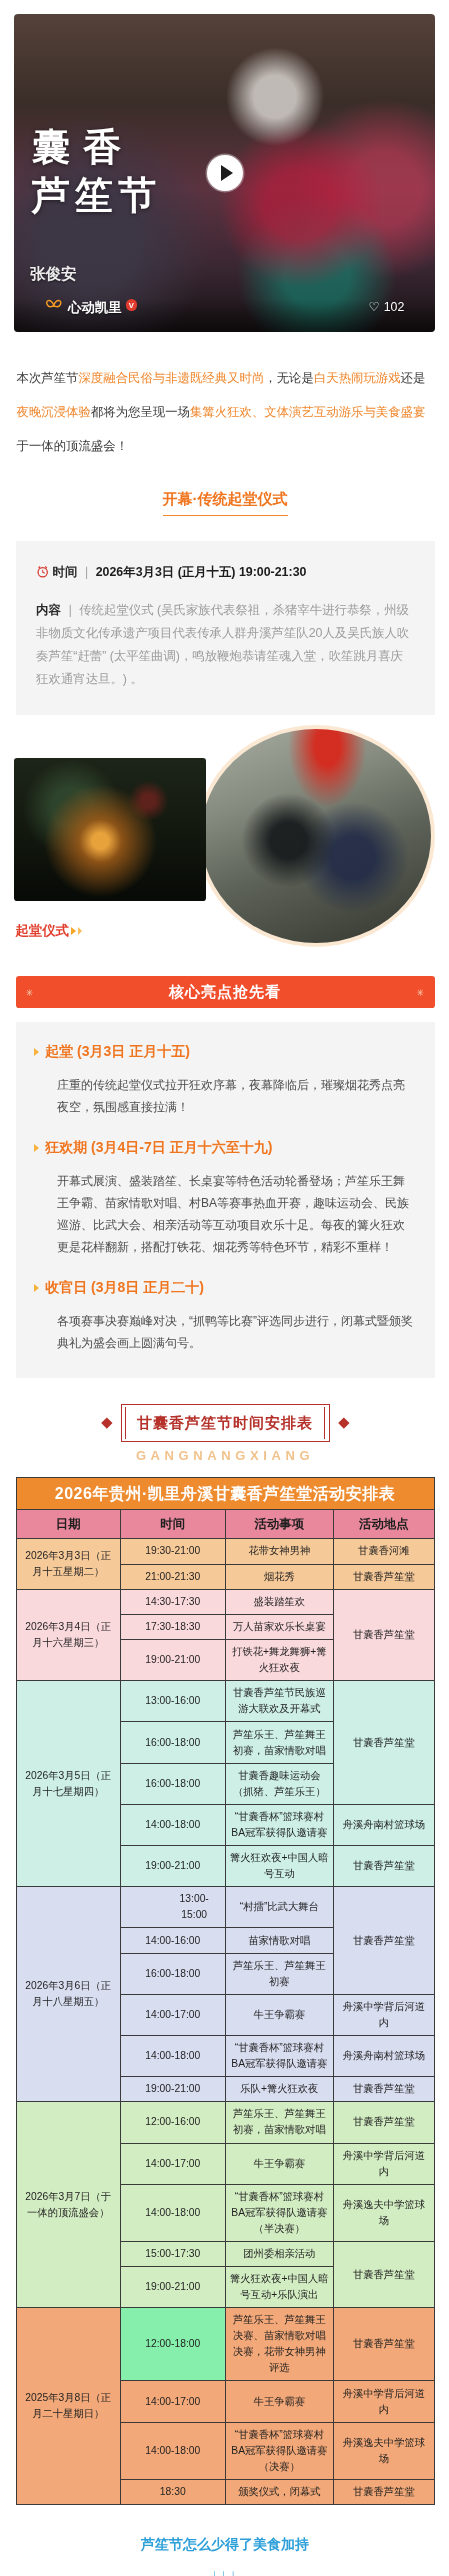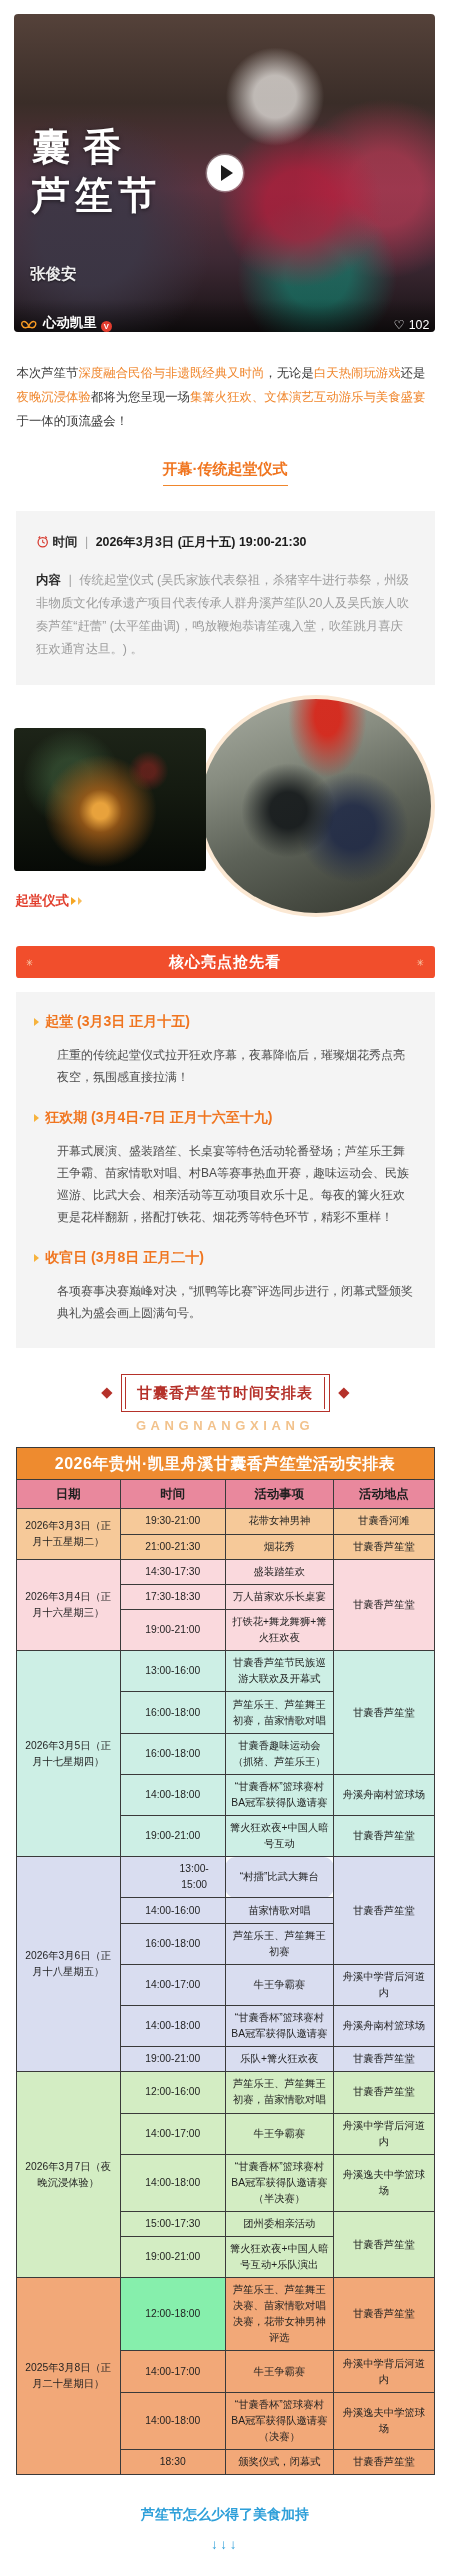--- a/index.html
+++ b/index.html
@@ -16,28 +16,28 @@
       radial-gradient(circle at 88% 55%, rgba(210,60,90,.55) 0 9%, rgba(210,60,90,0) 22%),
       radial-gradient(circle at 18% 70%, rgba(60,55,70,.9) 0 12%, rgba(60,55,70,0) 30%),
       linear-gradient(180deg,#55423a 0%,#3a2d28 28%,#5c3340 55%,#3c2833 78%,#171214 100%);
   }
   .video-title { position:absolute; left:17.5px; top:109px; color:#fff; font-family:"DejaVu Serif","Liberation Serif",serif; font-weight:bold; text-shadow:0 1px 4.1px rgba(0,0,0,.55); line-height:1.25; }
   .video-title .t1 { font-size:38px; letter-spacing:13.4px; }
   .video-title .t2 { font-size:38px; letter-spacing:5.2px; }
   .play-btn { position:absolute; left:50%; top:50%; width:36px; height:36px; margin:-18px 0 0 -18px; background:#ffffff; border-radius:50%; box-shadow:0 0 0 1.5px rgba(255,255,255,.35); }
   .play-btn::after { content:""; position:absolute; left:14.4px; top:9.8px; border-left:12.4px solid #1c1c1c; border-top:8.2px solid transparent; border-bottom:8.2px solid transparent; }
   .watermark { position:absolute; left:15.5px; bottom:47px; color:rgba(255,255,255,.92); font-size:15.5px; font-weight:bold; text-shadow:0 0.5px 2.1px rgba(0,0,0,.6); }
-  .video-bar { position:absolute; left:0; right:0; bottom:0; height:33px; display:flex; align-items:flex-end; padding:0 6px; background:linear-gradient(180deg,rgba(0,0,0,0),rgba(0,0,0,.45)); }
+  .video-bar { position:absolute; left:0; right:0; bottom:0; height:33px; display:flex; align-items:flex-start; padding:0 31px; background:linear-gradient(180deg,rgba(0,0,0,0),rgba(0,0,0,.45)); }
   .acct-logo { width:17.5px; height:12.4px; margin-right:5.2px; }
   .acct-name { color:#ffffff; font-size:13.4px; font-weight:bold; text-shadow:0 0.5px 1.5px rgba(0,0,0,.6); }
   .v-badge { width:11.3px; height:11.3px; margin-left:4.1px; border-radius:50%; background:#e23c2e; color:#fff; font-size:7.7px; font-weight:bold; display:flex; align-items:center; justify-content:center; }
   .likes { margin-left:auto; color:#fff; font-size:12.4px; text-shadow:0 0.5px 1.5px rgba(0,0,0,.6); display:flex; align-items:center; gap:4.1px; }
 
   
-  .intro { margin:29px 16.5px 0; font-size:12.4px; line-height:24px; color:#3b3b3b; }
+  .intro { margin:29px 16.5px 0; font-size:12.4px; line-height:34px; color:#3b3b3b; }
   .intro .hl { color:#F0862C; }
 
   
   .sec-head-wrap { margin-top:27px; text-align:center; }
   .sec-head { display:inline-block; font-size:15px; font-weight:bold; color:#F0751F; padding-bottom:5.2px; border-bottom:1.5px solid #F0862C; }
 
   
   .info-box { margin:25px 15.5px 0; background:#F4F4F4; padding:20.6px 20.6px 24px; }
   .info-line { font-size:12.4px; line-height:23px; color:#1f1f1f; }
   .info-line + .info-line { margin-top:14.4px; }
@@ -257,21 +257,21 @@
           <td style="background: rgb(205, 239, 229);">舟溪舟南村篮球场</td>
         </tr>
         <tr>
           <td style="background: rgb(205, 239, 229);">19:00-21:00</td>
           <td style="background: rgb(205, 239, 229);">篝火狂欢夜+中国人暗号互动</td>
           <td style="background: rgb(205, 239, 229);">甘囊香芦笙堂</td>
         </tr>
         <tr>
           <td rowspan="6" style="background: rgb(217, 221, 240);">2026年3月6日（正月十八星期五）</td>
           <td style="background: rgb(217, 221, 240); padding-left: 47px;">13:00-15:00</td>
-          <td style="background: rgb(217, 221, 240); border-radius: 11px;">“村擂”比武大舞台</td>
+          <td style="background: rgb(217, 221, 240);">“村擂”比武大舞台</td>
           <td rowspan="3" style="background: rgb(217, 221, 240);">甘囊香芦笙堂</td>
         </tr>
         <tr>
           <td style="background: rgb(217, 221, 240);">14:00-16:00</td>
           <td style="background: rgb(217, 221, 240);">苗家情歌对唱</td>
         </tr>
         <tr>
           <td style="background: rgb(217, 221, 240);">16:00-18:00</td>
           <td style="background: rgb(217, 221, 240);">芦笙乐王、芦笙舞王初赛</td>
         </tr>
@@ -284,21 +284,21 @@
           <td style="background: rgb(217, 221, 240);">14:00-18:00</td>
           <td style="background: rgb(217, 221, 240);">“甘囊香杯”篮球赛村BA冠军获得队邀请赛</td>
           <td style="background: rgb(217, 221, 240);">舟溪舟南村篮球场</td>
         </tr>
         <tr>
           <td style="background: rgb(217, 221, 240);">19:00-21:00</td>
           <td style="background: rgb(217, 221, 240);">乐队+篝火狂欢夜</td>
           <td style="background: rgb(217, 221, 240);">甘囊香芦笙堂</td>
         </tr>
         <tr>
-          <td rowspan="5" style="background: rgb(211, 237, 195);">2026年3月7日（夜晚沉浸体验）</td>
+          <td rowspan="5" style="background: rgb(211, 237, 195);">2026年3月7日（于一体的顶流盛会）</td>
           <td style="background: rgb(211, 237, 195);">12:00-16:00</td>
           <td style="background: rgb(211, 237, 195);">芦笙乐王、芦笙舞王初赛，苗家情歌对唱</td>
           <td style="background: rgb(211, 237, 195);">甘囊香芦笙堂</td>
         </tr>
         <tr>
           <td style="background: rgb(211, 237, 195);">14:00-17:00</td>
           <td style="background: rgb(211, 237, 195);">牛王争霸赛</td>
           <td style="background: rgb(211, 237, 195);">舟溪中学背后河道内</td>
         </tr>
         <tr>

